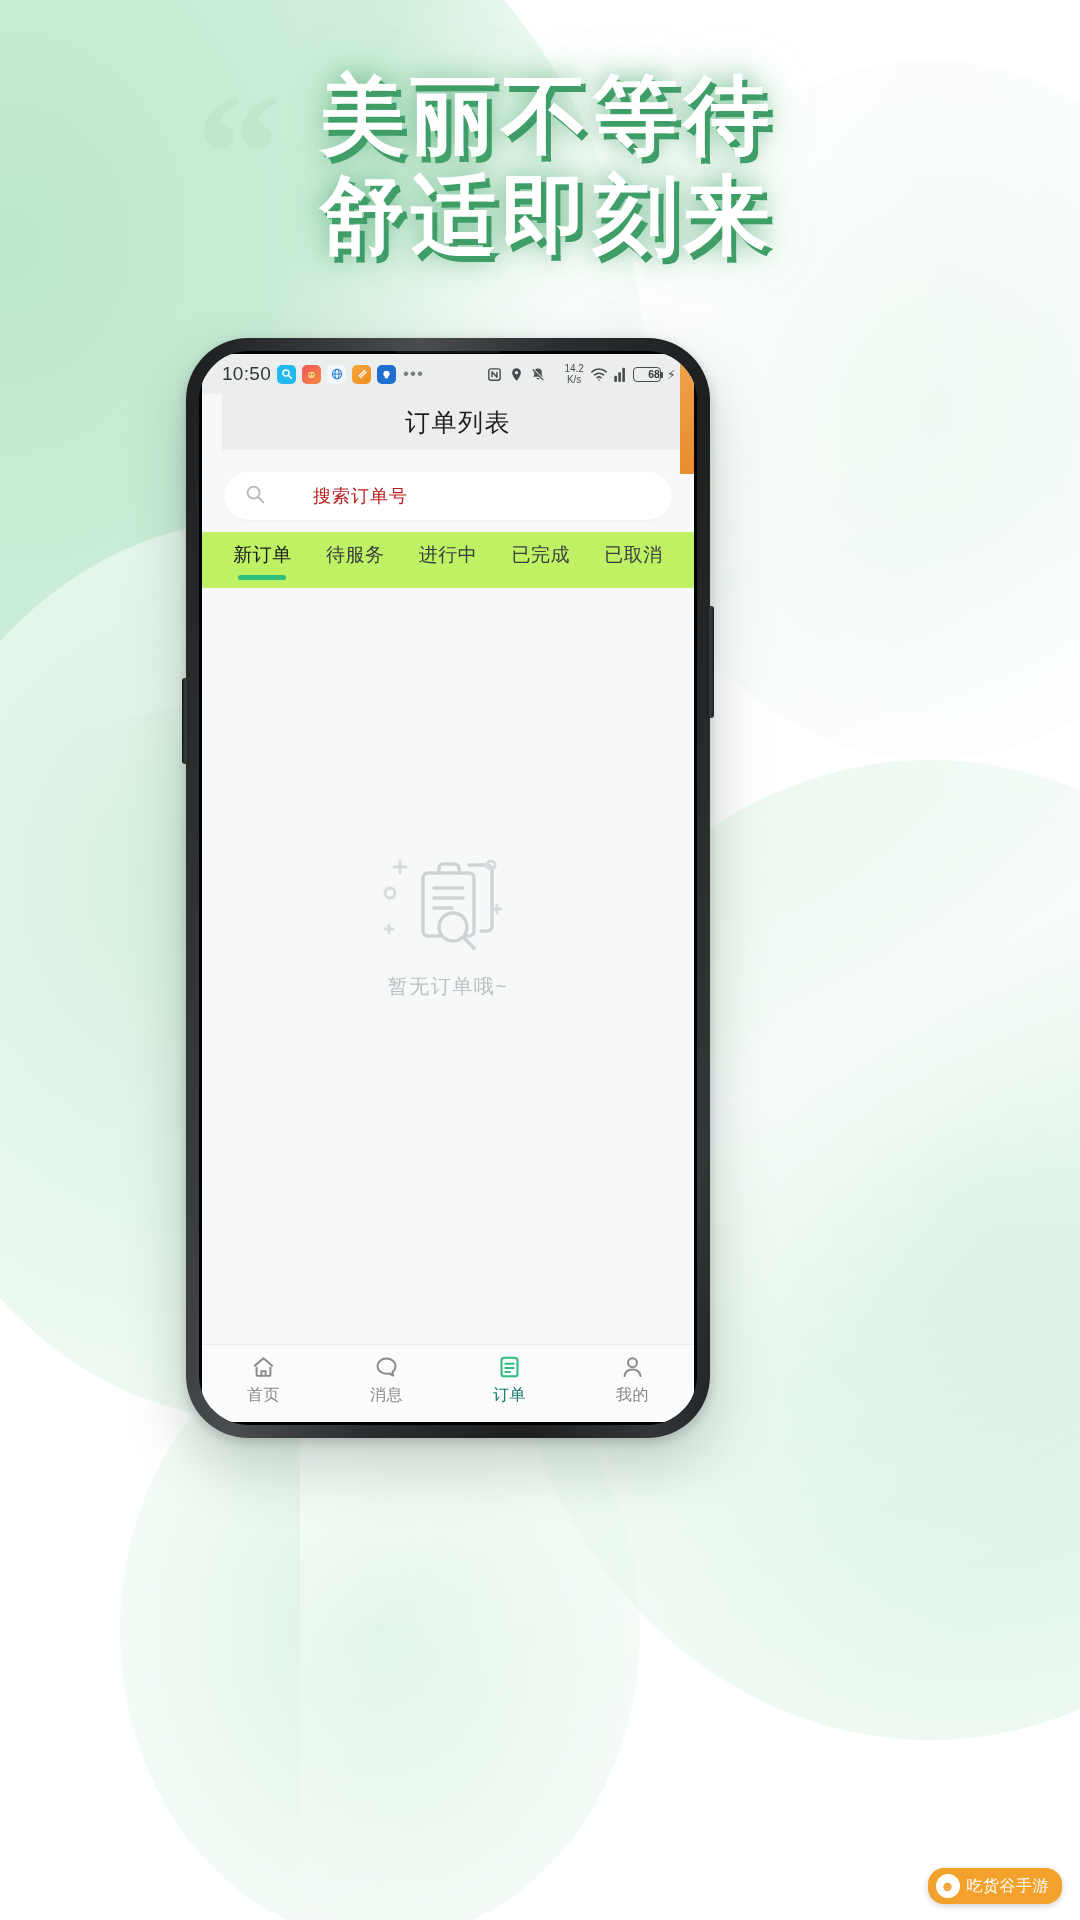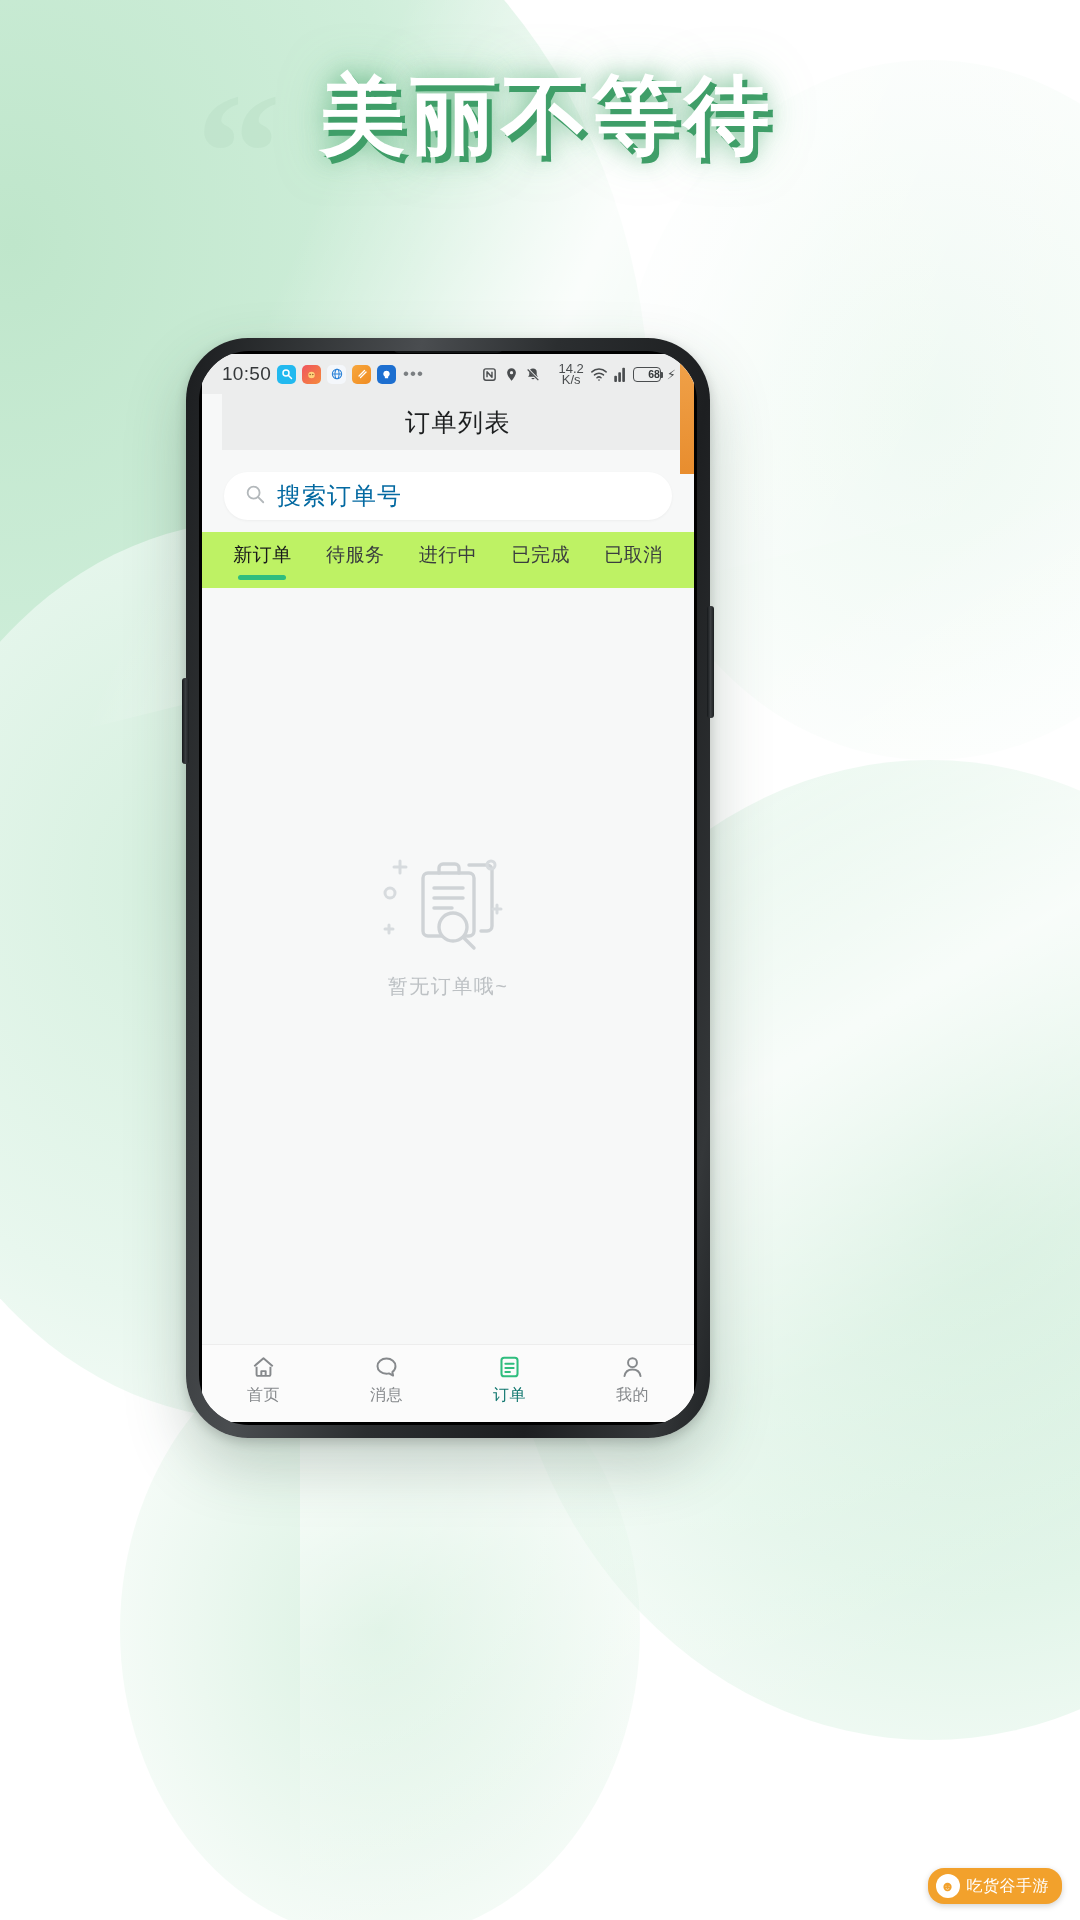--- a/index.html
+++ b/index.html
@@ -57,21 +57,21 @@
     box-shadow:0 26px 60px rgba(50,80,60,.26), 0 4px 12px rgba(0,0,0,.18);
     padding:13px;
   }
   #phone-inner {
     position:relative; width:100%; height:100%;
     border-radius:50px; background:#000; padding:3px;
     overflow:hidden;
   }
   #screen {
     position:relative; width:100%; height:100%;
-    border-radius:14px; overflow:hidden; background:#f7f8f8;
+    border-radius:32px; overflow:hidden; background:#f7f8f8;
     display:flex; flex-direction:column;
   }
   
   #screen::after{
     content:""; position:absolute; right:0; top:0; width:14px; height:120px;
     background:linear-gradient(180deg,#f0a24a,#e88d2e); border-top-right-radius:47px;
     z-index:5;
   }
   
   #earpiece {
@@ -96,21 +96,21 @@
              display:flex; align-items:center; justify-content:center;
              font-size:11px; color:#fff; font-weight:700; }
   .ai-search  { background:#22b9ef; }
   .ai-pink    { background:linear-gradient(135deg,#f0555f,#f58a3b); }
   .ai-globe   { background:#f4f7fb; color:#2a82d8; }
   .ai-orange  { background:linear-gradient(135deg,#f8a73c,#ef8c22); }
   .ai-blue    { background:#1d6fd0; }
   #status-ellipsis { color:#7b7f82; font-size:17px; letter-spacing:1px; margin-left:1px; }
   #status-right { margin-left:auto; display:flex; align-items:center; gap:6px; }
   .sicon { display:flex; align-items:center; }
-  #net-speed { font-size:13px; line-height:11px; text-align:center; color:#4a4d4f;margin-left:12px; }
+  #net-speed { font-size:10px; line-height:11px; text-align:center; color:#4a4d4f;margin-left:12px; }
   #battery-box {
     border:1.6px solid #4a4d4f; border-radius:4px; width:28px; height:15px;
     display:flex; align-items:center; justify-content:flex-end;
     font-size:10.5px; color:#35383a; font-weight:600; position:relative;
   }
   #battery-box::after{ content:""; position:absolute; right:-3.5px; top:4px; width:2px; height:6px;
     background:#4a4d4f; border-radius:0 1px 1px 0; }
 
   
   #app-header {
@@ -119,21 +119,21 @@
   }
   #page-title { font-size:25px; color:#1d1f20; font-weight:400; letter-spacing:1.5px; }
 
   
   #search-wrap { flex:0 0 auto; background:#f7f8f8; padding:22px 22px 12px; }
   #search-box {
     height:48px; background:#ffffff; border-radius:26px;
     display:flex; align-items:center; gap:11px; padding:0 20px;
     box-shadow:0 1px 3px rgba(0,0,0,.045);
   }
-  #search-placeholder { font-size:24px; color:#0369a1; letter-spacing:1px; }
+  #search-placeholder { font-size:18px; color:#b91c1c; letter-spacing:1px;margin-left:36px; }
 
   
   #tabs { flex:0 0 auto; background:#bef264; display:flex; padding:10px 14px 0; }
   .tab { flex:1; display:flex; flex-direction:column; align-items:center; gap:7px; padding-bottom:8px; }
   .tab-label { font-size:19px; color:#3a3d3f; letter-spacing:.5px; }
   .tab.active .tab-label { color:#17181a; font-weight:500; }
   .tab-underline { width:48px; height:5px; border-radius:3px; background:transparent; }
   .tab.active .tab-underline { background:#2fbd7e; }
 
   
@@ -177,20 +177,21 @@
   <div class="blob b3"></div>
   <div class="blob b4"></div>
   <div class="blob b5"></div>
   <div class="sheen"></div>
   <div class="sheen2"></div>
 </div>
 
 <div id="promo-head">
   <span class="quote-mark">“</span>
   <div class="headline">美丽不等待</div>
+  <div class="headline">舒适即刻来</div>
 </div>
 
 <div id="phone">
   <div class="side-btn" id="btn-volume"></div>
   <div class="side-btn" id="btn-power"></div>
 
   <div id="phone-inner">
     <div id="earpiece"></div>
 
     <div id="screen">

